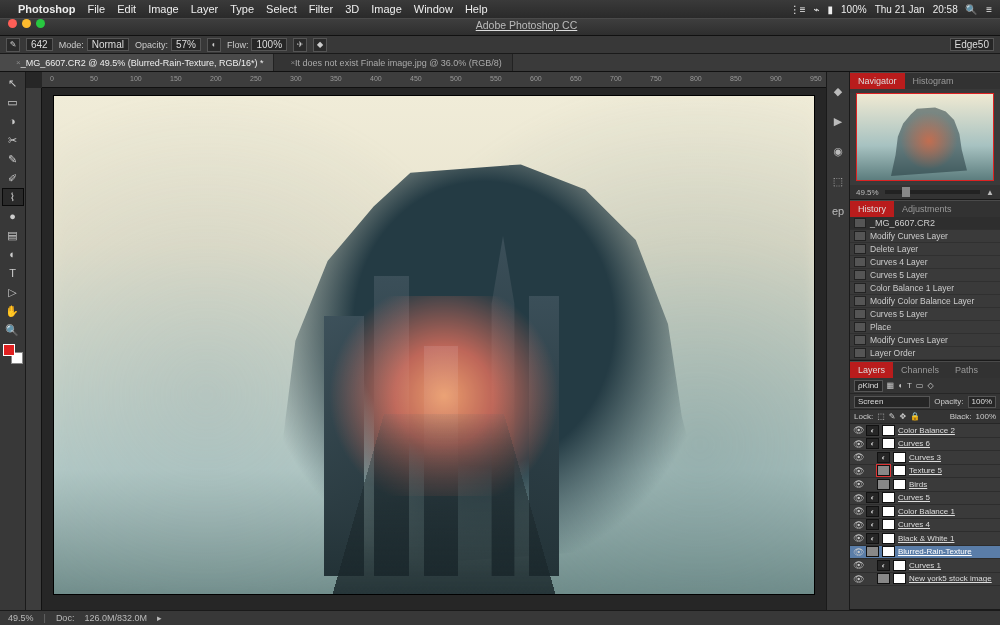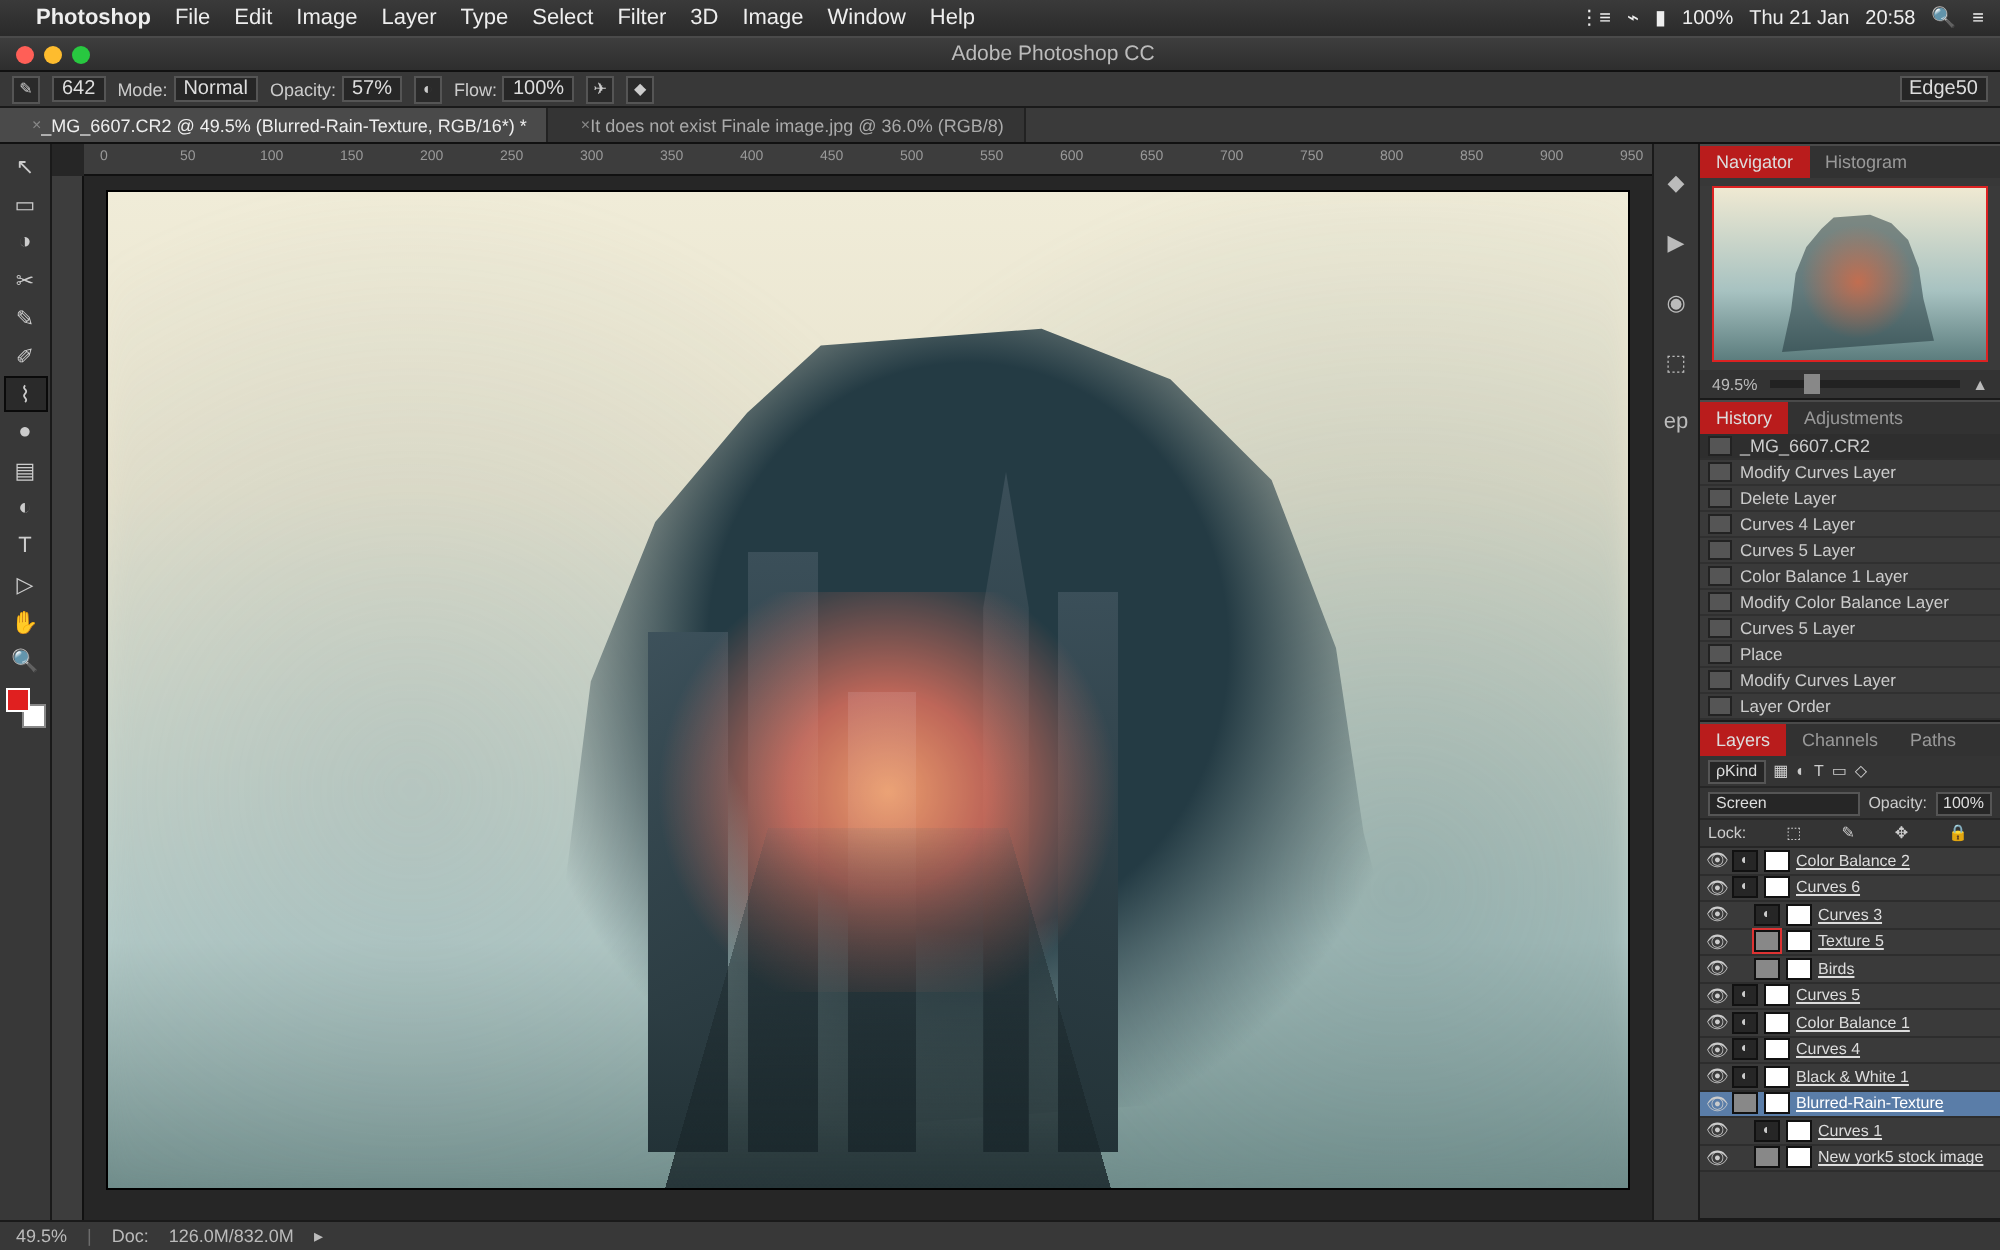--- a/index.html
+++ b/index.html
@@ -7,21 +7,21 @@
 
 
 .mac-menubar { height: 18px; background: linear-gradient(#3a3a3a,#2a2a2a); display: flex; align-items: center; padding: 0 8px; font-size: 11px; color: #eee; }
 .mac-menubar .apple { margin-right: 10px; font-size: 12px; }
 .mac-menubar .app { font-weight: 600; margin-right: 12px; }
 .mac-menubar .mitem { margin-right: 12px; cursor: default; }
 .mac-right { margin-left: auto; display: flex; align-items: center; gap: 8px; font-size: 10px; }
 .mac-right span { display:inline-block; }
 
 
-.window-title { height: 18px; background: linear-gradient(#3e3e3e,#2e2e2e); border-top:1px solid #4a4a4a; border-bottom:1px solid #111; display:flex; align-items:center; font-size:10px; color:#ddd; }
+.window-title { height: 18px; background: linear-gradient(#3e3e3e,#2e2e2e); border-top:1px solid #4a4a4a; border-bottom:1px solid #111; display:flex; font-size:10px; color:#ddd;text-decoration:underline; }
 .traffic { display:flex; gap:5px; padding:0 8px; }
 .dot { width:9px; height:9px; border-radius:50%; }
 .dot.r{background:#ff5f57}.dot.y{background:#febc2e}.dot.g{background:#28c840}
 .window-title .title { flex:1; text-align:center; font-size:10.5px; color:#bbb; }
 
 
 .options-bar { height: 18px; background: #383838; border-bottom:1px solid #1a1a1a; display:flex; align-items:center; padding:0 6px; gap:6px; font-size:9px; color:#ccc; }
 .options-bar .ico { width:14px; height:14px; background:#2a2a2a; border:1px solid #555; display:inline-flex; align-items:center; justify-content:center; font-size:8px; }
 .options-bar .opt { display:flex; align-items:center; gap:3px; }
 .options-bar .field { background:#262626; border:1px solid #555; padding:0 4px; height:13px; line-height:11px; font-size:10px; color:#ddd; }
@@ -83,21 +83,21 @@
 
 
 .history { max-height:146px; overflow:hidden; }
 .hist-row { height:13px; display:flex; align-items:center; padding:0 4px; gap:4px; font-size:8.5px; color:#ccc; border-bottom:1px solid #303030; cursor:default; }
 .hist-row.snap { background:#2e2e2e; font-size:9px; }
 .hist-row .hi { width:12px; height:10px; background:#555; border:1px solid #222; }
 
 
 .layers-opts { height:16px; display:flex; align-items:center; gap:4px; padding:0 4px; font-size:8px; color:#ccc; background:#343434; border-bottom:1px solid #262626; }
 .layers-opts .fld { background:#262626; border:1px solid #555; height:12px; padding:0 3px; font-size:8px; color:#ddd; }
-.layers-opts2 { height:14px; display:flex; align-items:center; gap:20px; padding:0 4px; font-size:8px; background:#343434; border-bottom:1px solid #262626; }
+.layers-opts2 { height:14px; display:flex; align-items:center; gap:4px; padding:0 4px; font-size:8px; background:#343434; border-bottom:1px solid #262626; }
 .layers-list { max-height:200px; overflow:hidden; }
 .layer-row { height:13.5px; display:flex; align-items:center; gap:3px; padding:0 3px; font-size:8px; color:#ddd; background:#3a3a3a; border-bottom:1px solid #2d2d2d; cursor:default; }
 .layer-row.sel { background:#5a7da8; color:#fff; }
 .layer-row .eye { width:10px; font-size:9px; color:#ccc; text-align:center; }
 .layer-row .thumb { width:13px; height:11px; background:#888; border:1px solid #111; }
 .layer-row .mask { width:13px; height:11px; background:#fff; border:1px solid #111; }
 .layer-row .adj { width:13px; height:11px; background:#262626; border:1px solid #111; display:flex; align-items:center; justify-content:center; font-size:7px; color:#ccc; }
 .layer-row .name { flex:1; white-space:nowrap; overflow:hidden; text-overflow:ellipsis;text-decoration:underline; }
 .layer-row .indent1 { width:8px; }
 

